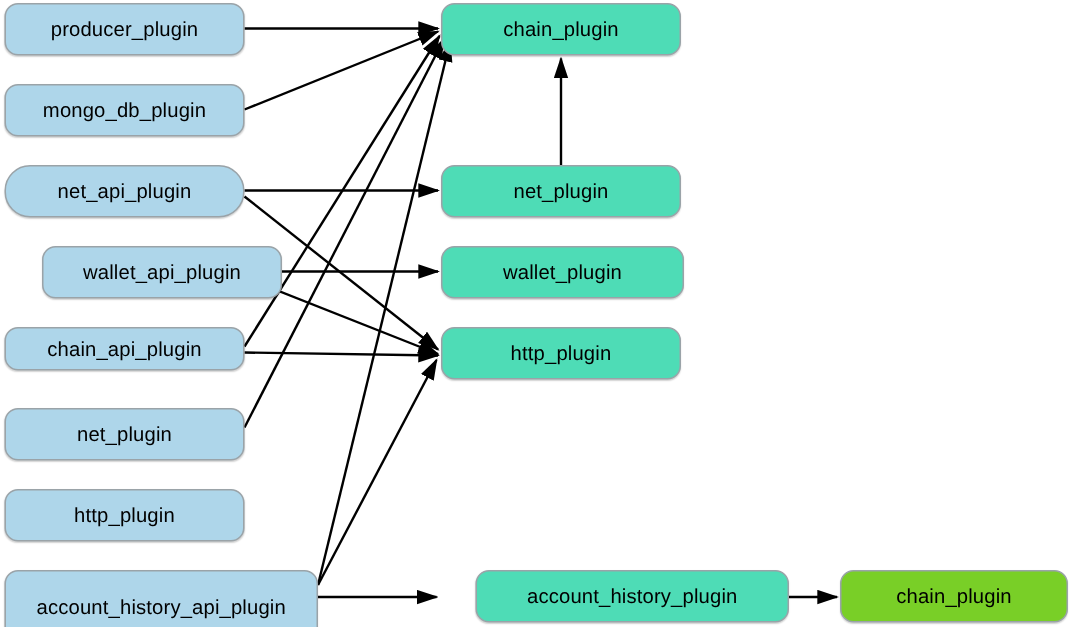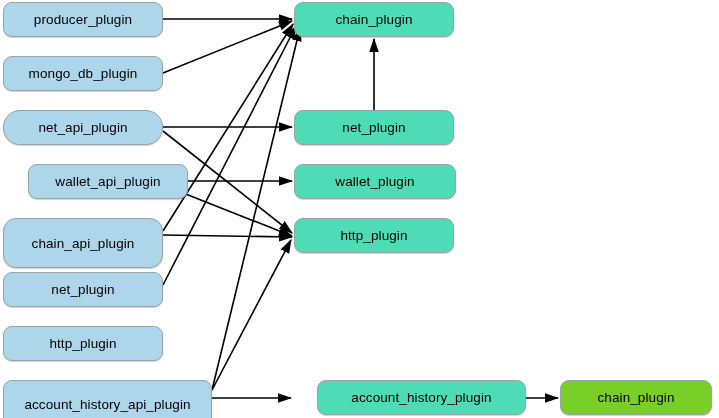--- a/index.html
+++ b/index.html
@@ -81,21 +81,21 @@
       </div>
       <div class="node node-blue" style="left: 3px; top: 56px; width: 160px; height: 35px;">
         <span class="node-label">mongo_db_plugin</span>
       </div>
       <div class="node node-blue" style="left: 3px; top: 110px; width: 160px; height: 35px; border-radius: 17px;">
         <span class="node-label">net_api_plugin</span>
       </div>
       <div class="node node-blue" style="left: 3px; top: 164px; width: 160px; height: 35px; margin-left: 25px;">
         <span class="node-label">wallet_api_plugin</span>
       </div>
-      <div class="node node-blue" style="left: 3px; top: 218px; width: 160px; height: 50px; border-radius: 13px;">
+      <div class="node node-blue" style="left: 3px; top: 218px; width: 160px; height: 29px;">
         <span class="node-label">chain_api_plugin</span>
       </div>
       <div class="node node-blue" style="left: 3px; top: 272px; width: 160px; height: 35px;">
         <span class="node-label">net_plugin</span>
       </div>
       <div class="node node-blue" style="left: 3px; top: 326px; width: 160px; height: 35px;">
         <span class="node-label">http_plugin</span>
       </div>
       <div class="node node-blue" style="left: 3px; top: 380px; width: 209px; height: 49px;">
         <span class="node-label">account_history_api_plugin</span>

